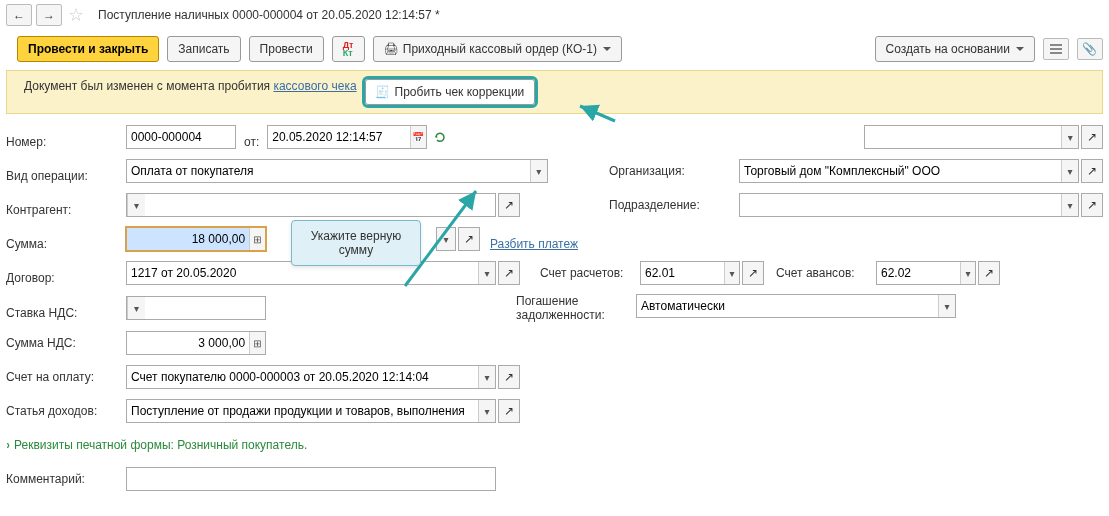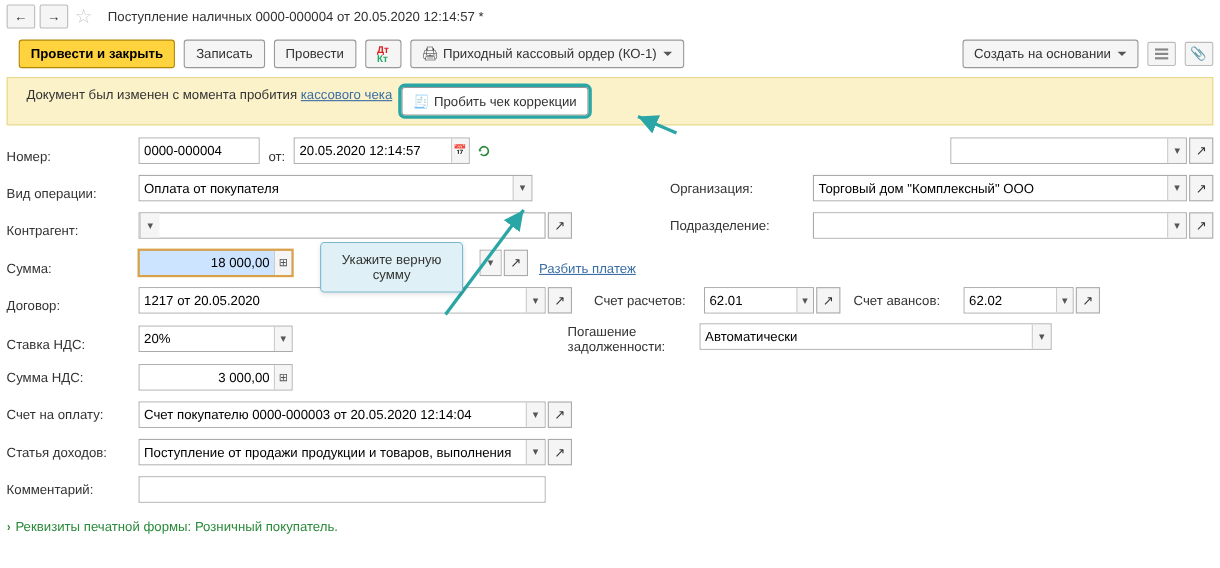--- a/index.html
+++ b/index.html
@@ -112,21 +112,21 @@
           <input style="">
           <span class="mini-btn">▾</span>
         </span>
       <span class="ext-btn">↗</span>
     </div>
   </div>
 
   <div class="row">
     <div class="col-left">
       <span class="lbl">Вид операции:</span>
-      <span class="field" style="width:358px">
+      <span class="field" style="width:422px">
           <input value="Оплата от покупателя" style="">
           <span class="mini-btn">▾</span>
         </span>
     </div>
     <div class="col-right">
       <span class="lbl2">Организация:</span>
       <span class="field" style="width:340px">
           <input value="Торговый дом &quot;Комплексный&quot; ООО" style="">
           <span class="mini-btn">▾</span>
         </span>
@@ -191,21 +191,20 @@
           <span class="mini-btn">▾</span>
         </span>
       <span class="ext-btn">↗</span>
     </div>
   </div>
 
   <div class="row">
     <div class="col-left">
       <span class="lbl">Ставка НДС:</span>
       <span class="field" style="width:140px">
-          <input value="20%" style="">
           <span class="mini-btn">▾</span>
         </span>
     </div>
     <div style="display:flex;align-items:flex-start;margin-left:250px">
       <span style="width:120px;line-height:14px">Погашение задолженности:</span>
       <span class="field" style="width:320px">
           <input value="Автоматически" style="">
           <span class="mini-btn">▾</span>
         </span>
     </div>
@@ -231,23 +230,23 @@
   <div class="row">
     <span class="lbl">Статья доходов:</span>
     <span class="field" style="width:370px">
         <input value="Поступление от продажи продукции и товаров, выполнения" style="">
         <span class="mini-btn">▾</span>
       </span>
     <span class="ext-btn">↗</span>
   </div>
 
   <div class="row">
+    <span class="green-link">Реквизиты печатной формы: Розничный покупатель.</span>
+  </div>
+
+  <div class="row">
     <span class="lbl">Комментарий:</span>
     <span class="field" style="width:370px">
         <input value="" style="">
       </span>
   </div>
 
-  <div class="row">
-    <span class="green-link">Реквизиты печатной формы: Розничный покупатель.</span>
-  </div>
-
 </div>
 
 </body></html>

